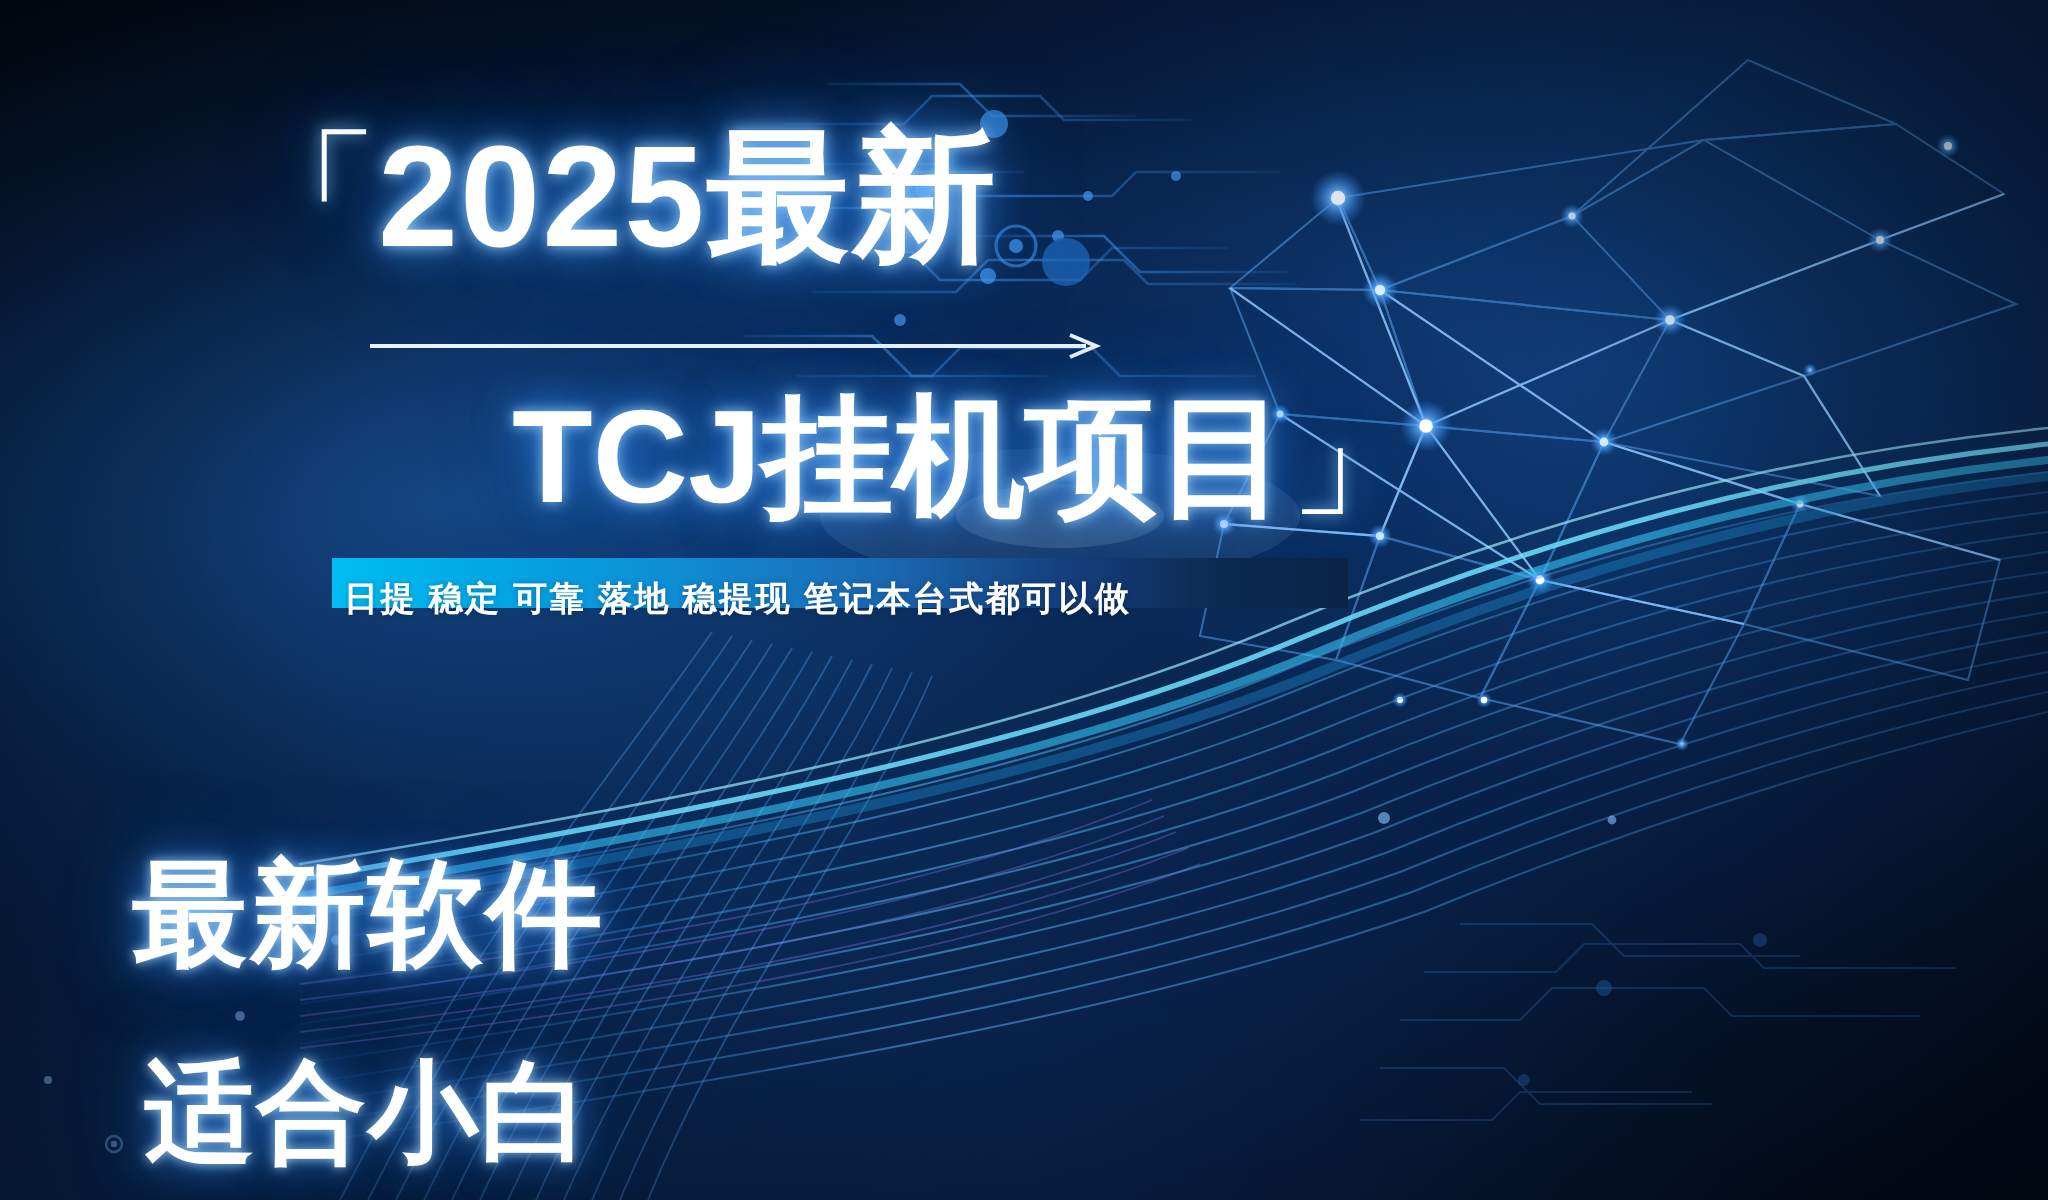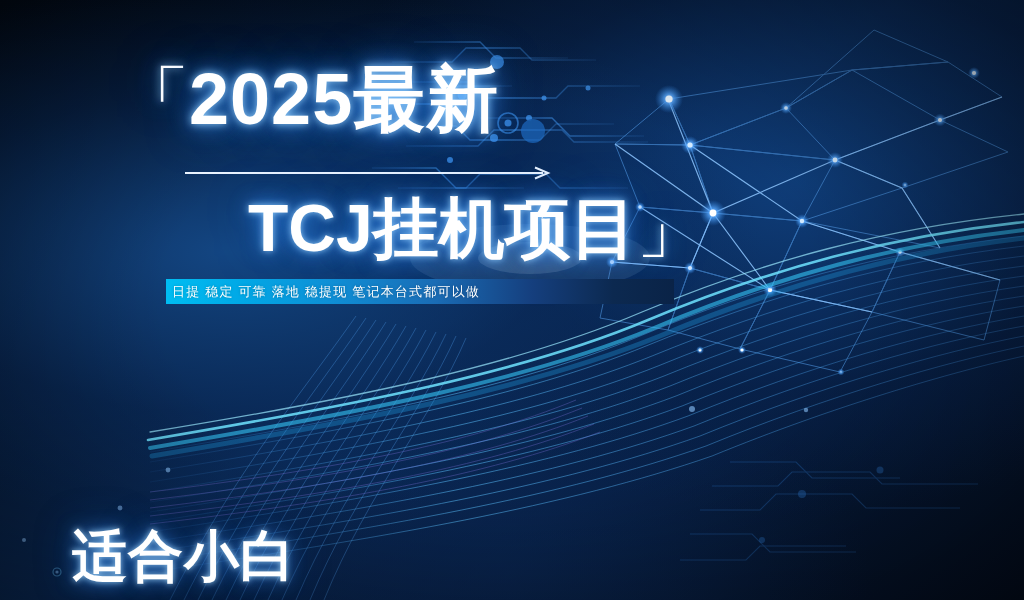--- a/index.html
+++ b/index.html
@@ -50,21 +50,21 @@
     letter-spacing: -1px;
     text-shadow:
       0 0 8px rgba(150,210,255,0.95),
       0 0 22px rgba(60,150,255,0.85),
       0 0 46px rgba(20,110,230,0.65);
   }
   .headline1 .bracket { font-weight: 400; }
   .headline1 .num { letter-spacing: 1px; }
 
   .headline2 {
-    left: 248px; top: 192px;
+    left: 256px; top: 192px;
     font-size: 66px;
     line-height: 72px;
     letter-spacing: 0px;
     text-shadow:
       0 0 7px rgba(150,210,255,0.9),
       0 0 20px rgba(60,150,255,0.8),
       0 0 42px rgba(20,110,230,0.6);
   }
   .headline2 .bracket { font-weight: 400; }
 
@@ -89,23 +89,23 @@
         #00bdf2 0%,
         #01a8e6 15%,
         #0f8ed5 33%,
         #1a6cb5 53%,
         #153f7e 72%,
         #0c2950 88%,
         #0a2347 100%);
   }
   .subband-text {
     position: absolute;
-    left: 172px; top: 280px;
-    font-size: 13px;
-    font-weight: normal;
+    left: 172px; top: 288px;
+    font-size: 17px;
+    font-weight: bold;
     color: #ffffff;
     letter-spacing: 1.2px;
     line-height: 23px;
     text-shadow: 0 0 3px rgba(0,0,0,0.25);
   }
 
   .tagline {
     left: 262px; top: 334px;
     font-size: 54px;
     line-height: 60px;
@@ -357,16 +357,17 @@
   </div>
 
   <div class="txt headline2">
     <span>TCJ挂机项目</span><span class="bracket">」</span>
   </div>
 
   <div class="subband"></div>
   <div class="subband-text">日提 稳定 可靠 落地 稳提现 笔记本台式都可以做</div>
 
 
+  <div class="txt feat feat-a">最新软件</div>
 
   <div class="txt feat2 feat2-a">适合小白</div>
 
 </div>
 
 </body></html>

